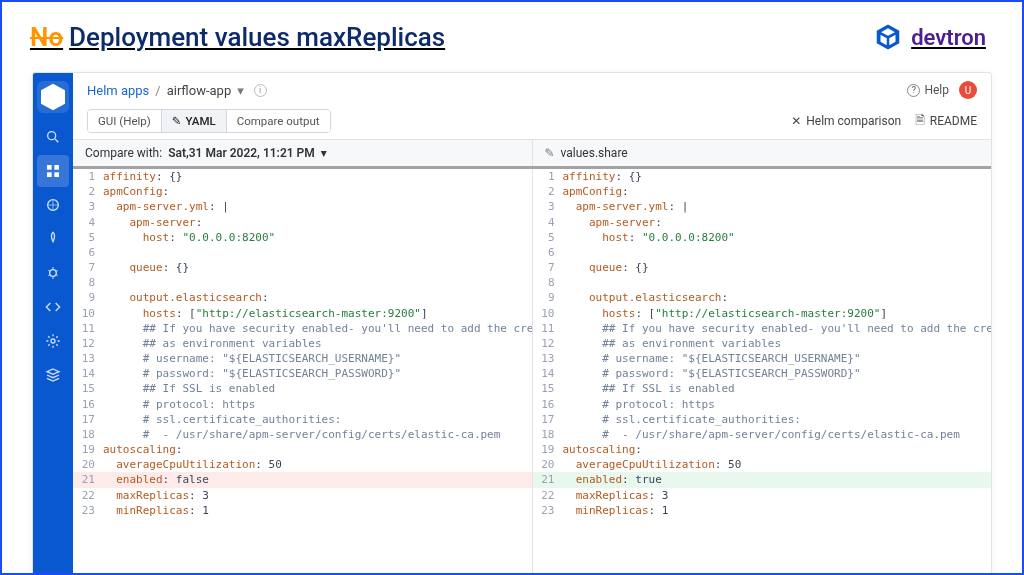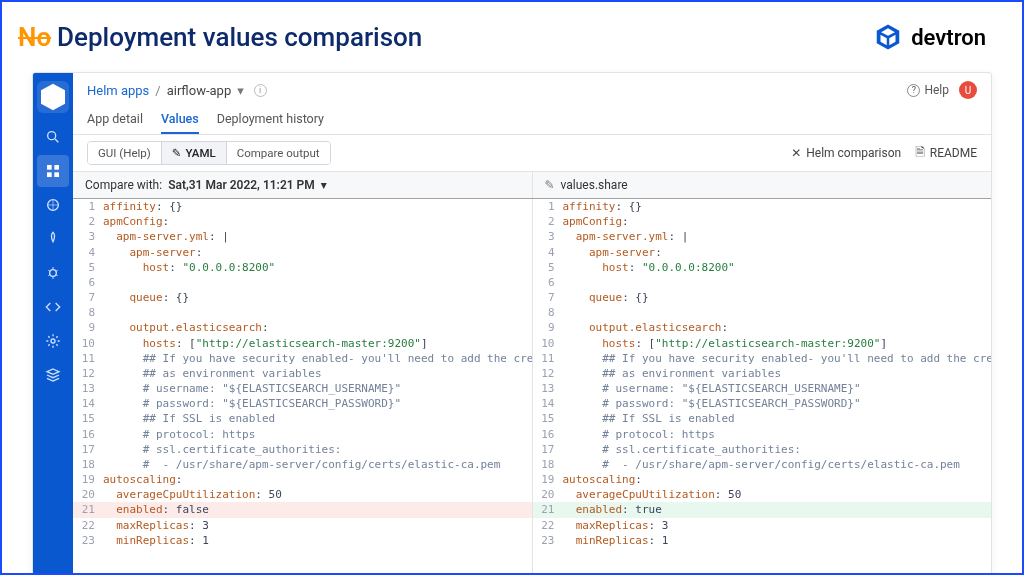--- a/index.html
+++ b/index.html
@@ -8,40 +8,41 @@
     background: #fff;
     width: 1024px;
     height: 575px;
     overflow: hidden;
     border: 2px solid #1a4bff;
   }
   .slide-header {
     display: flex;
     justify-content: space-between;
     align-items: center;
-    padding: 20px 36px 10px 16px;
+    padding: 20px 36px 10px 28px;
+    text-decoration: underline;
   }
   .slide-title {
     font-size: 26px;
     color: #0d2a6b;
     font-weight: 500;
     display: flex;
     align-items: baseline;
     gap: 6px;
   }
   .strike {
     color: #ff9500;
     text-decoration: line-through;
     font-weight: 600;
   }
   .logo {
     display: flex;
     align-items: center;
     gap: 8px;
-    color: #000000;
+    color: #4c1d95;
     font-weight: 600;
     font-size: 22px;
   }
   .logo svg { width: 30px; height: 30px; }
   .app-frame {
     margin: 10px 30px 0 30px;
     border: 1px solid #e3e3e3;
     border-radius: 3px;
     height: 541px;
     display: flex;
@@ -113,21 +114,21 @@
     border-right: 1px solid #d2d6dd; cursor: pointer;
     display:flex;align-items:center;gap:4px;
   }
   .seg:last-child { border-right: none; }
   .seg.active { background: #f1f3f6; color: #222; font-weight:500; }
   .tool-right { display:flex; gap:14px; align-items:center; }
   .tool-btn { display:flex;align-items:center;gap:5px;color:#444;font-size:12px;cursor:pointer; }
   .compare-row {
     display: flex;
     border-top: 1px solid #e3e3e3;
-    border-bottom: 1px solid #a3a3a3;
+    border-bottom: 3px solid #a3a3a3;
     background: #f7f8fa;
   }
   .compare-cell {
     flex: 1;
     padding: 6px 12px;
     font-size: 12px;
     color: #333;
     display: flex;
     align-items: center;
     gap: 6px;
@@ -161,21 +162,21 @@
   .k { color: #b35a1f; }
   .s { color: #267d3e; }
   .c { color: #738299; }
 </style>
 </head>
 <body>
 
 <div class="slide-header">
   <div class="slide-title">
     <span class="strike">No</span>
-    <span>Deployment values comparison</span>
+    <span>Deployment values maxReplicas</span>
   </div>
   <div class="logo">
     <svg viewBox="0 0 24 24">
         <path fill="#0a58d0" d="M12 2 3 7v10l9 5 9-5V7l-9-5zm0 3 5.5 3.1L12 11 6.5 8.1 12 5zm-6 5.1 5 2.8v5.6l-5-2.8v-5.6zm12 0v5.6l-5 2.8v-5.6l5-2.8z"></path>
       </svg>
     <span>devtron</span>
   </div>
 </div>
 
 <div class="app-frame">
@@ -245,25 +246,20 @@
       </div>
       <div class="top-right">
         <div class="help-link">
           <span style="border:1px solid #888;border-radius:50%;width:13px;height:13px;display:inline-flex;align-items:center;justify-content:center;font-size:9px">?</span>
           <span>Help</span>
         </div>
         <div class="avatar-badge">U</div>
       </div>
     </div>
 
-    <div class="page-tabs">
-      <div class="page-tab">App detail</div>
-      <div class="page-tab active">Values</div>
-      <div class="page-tab">Deployment history</div>
-    </div>
 
     <div class="toolbar">
       <div class="seg-group">
         <div class="seg">GUI (Help)</div>
         <div class="seg active">
           <span>✎</span>
           <span>YAML</span>
         </div>
         <div class="seg">Compare output</div>
       </div>

